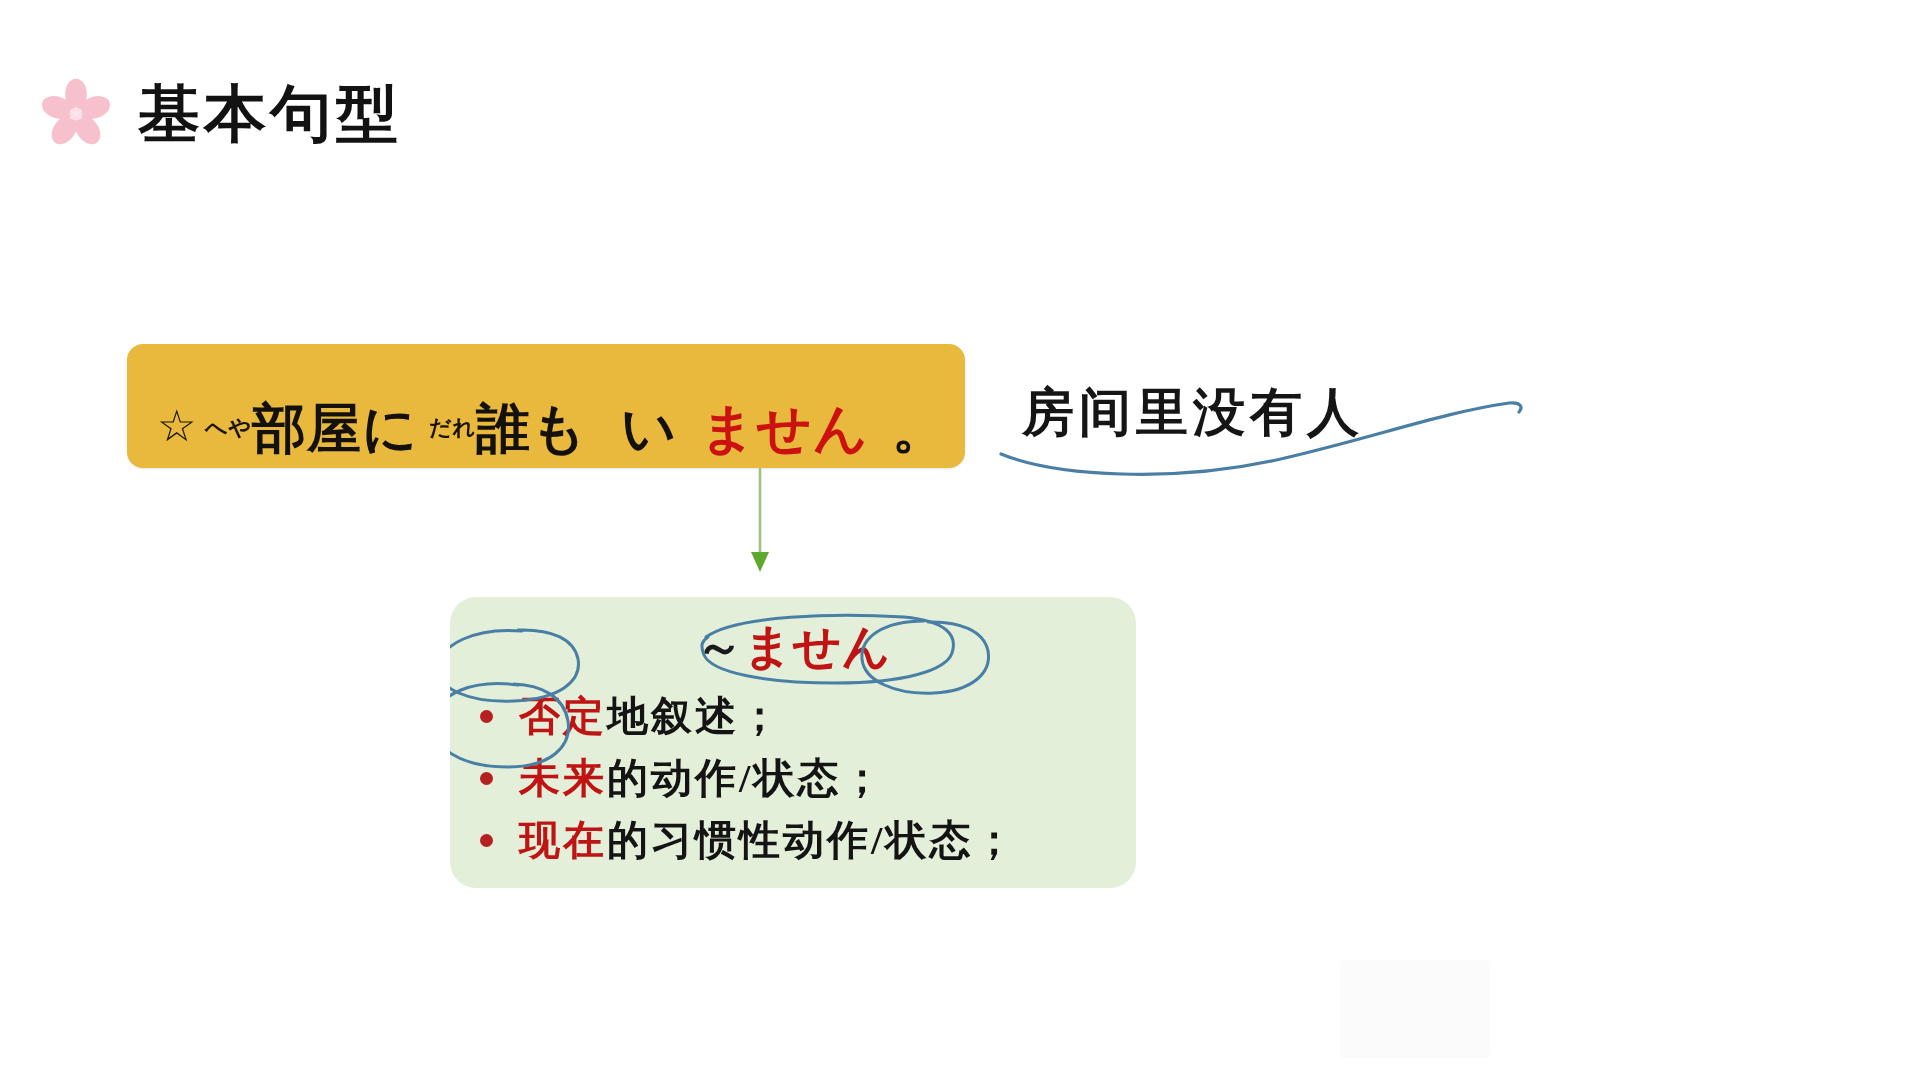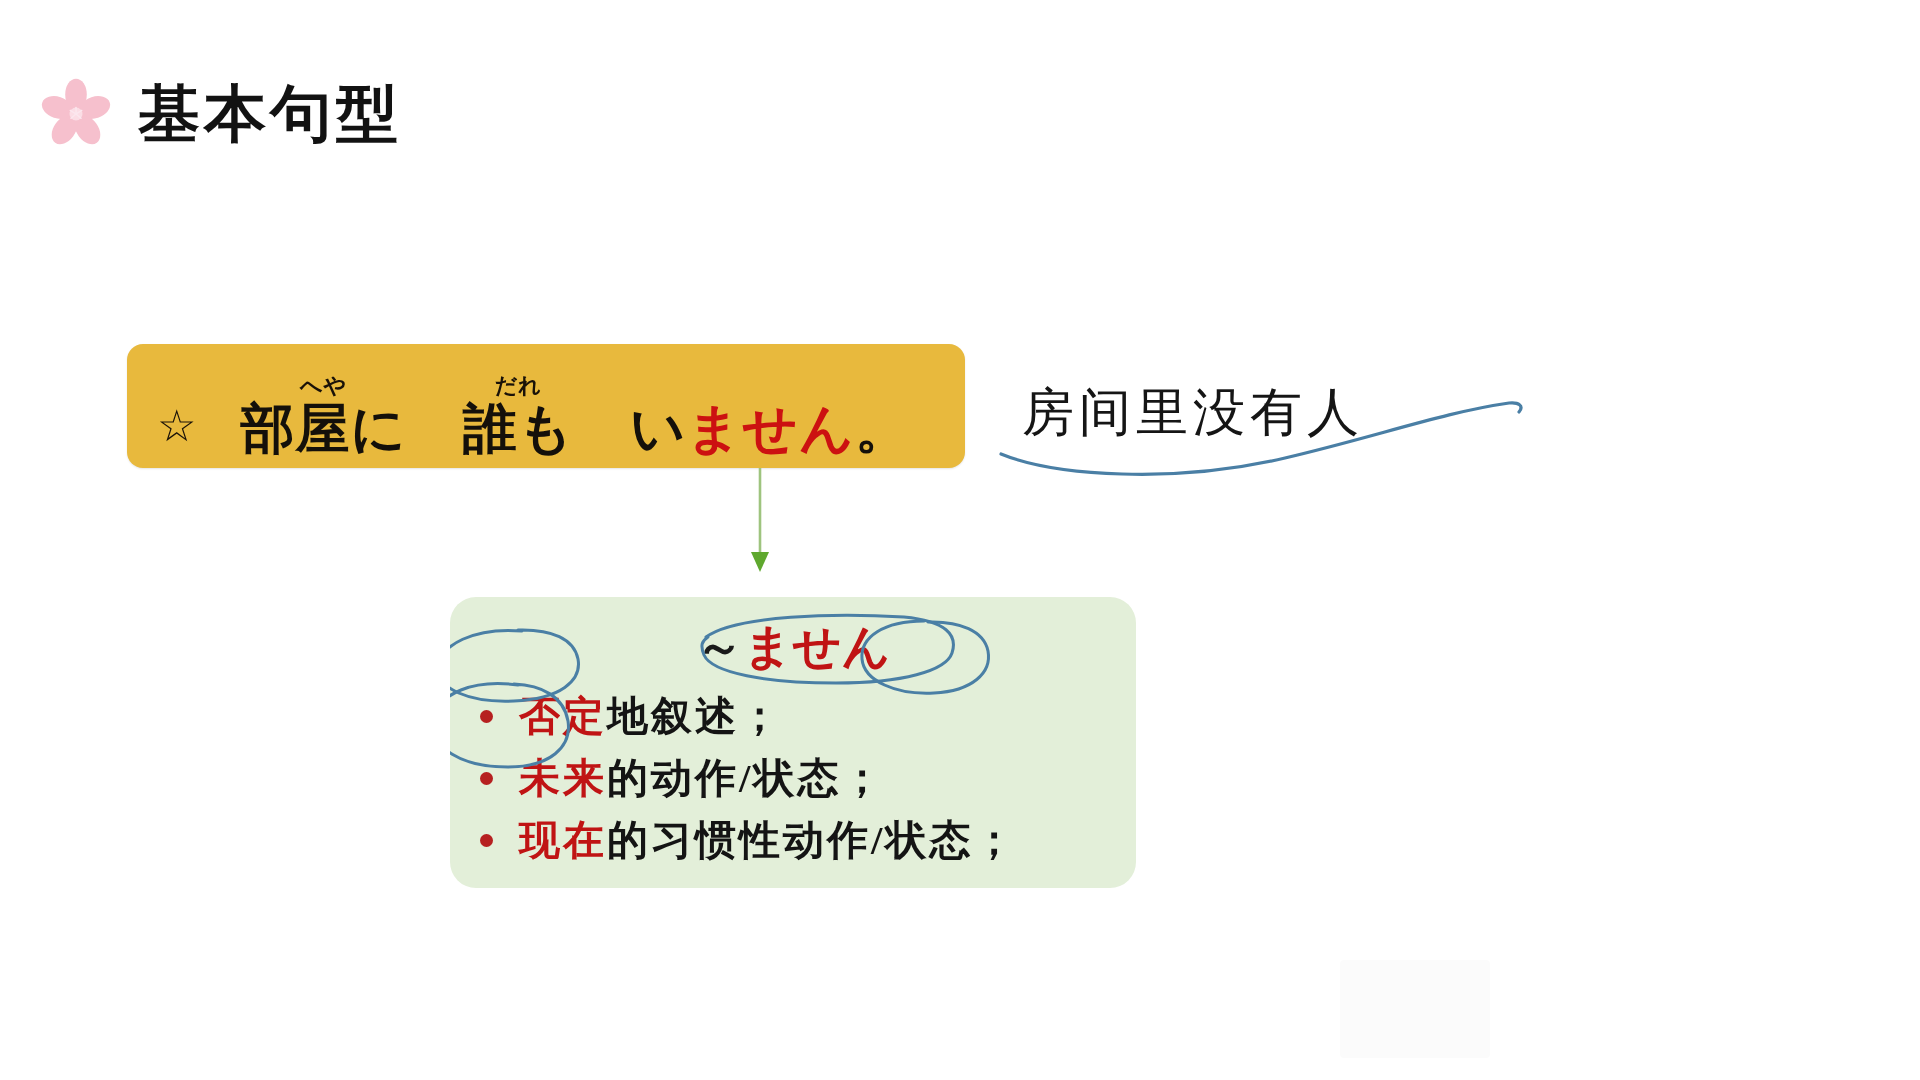--- a/index.html
+++ b/index.html
@@ -64,21 +64,21 @@
     position: absolute;
     left: 30px;
     right: 18px;
     bottom: 10px;
     display: flex;
     align-items: flex-end;
     white-space: nowrap;
   }
   .jp-word {
     display: inline-flex;
-    flex-direction: column;
+    flex-direction: row;
     align-items: center;
     justify-content: flex-end;
     line-height: 1;
   }
   .furigana {
     font-family: "Liberation Sans", "DejaVu Sans", sans-serif;
     font-size: 22px;
     font-weight: bold;
     color: #1a1208;
     line-height: 1;
@@ -104,21 +104,21 @@
   .sp-md { width: 44px; }
   .sp-lg { width: 56px; }
 
   
   #gloss-text {
     position: absolute;
     left: 1022px;
     top: 378px;
     font-family: "Liberation Serif", "DejaVu Serif", serif;
     font-size: 52px;
-    font-weight: normal;
+    font-weight: bold;
     color: #151515;
     letter-spacing: 5px;
     white-space: nowrap;
   }
   #gloss-underline-svg {
     position: absolute;
     left: 995px;
     top: 392px;
     width: 540px;
     height: 100px;

